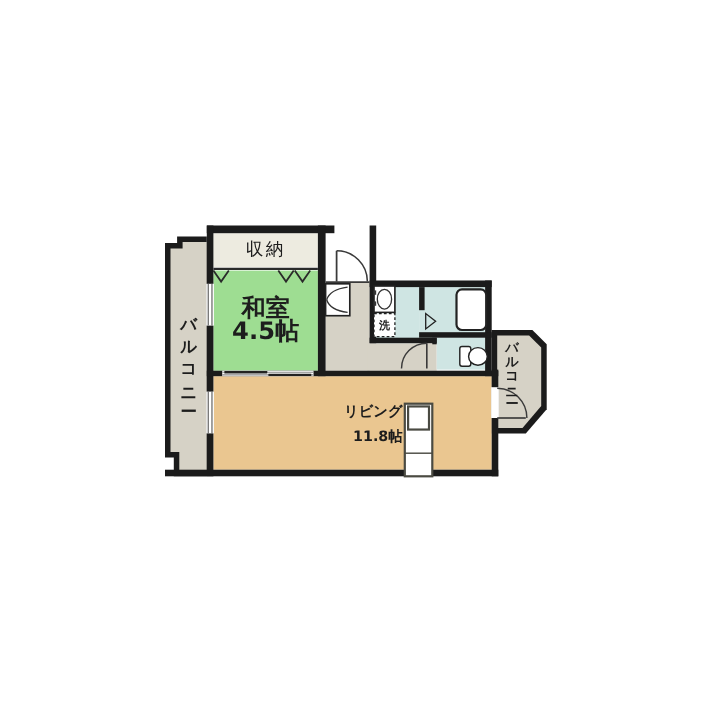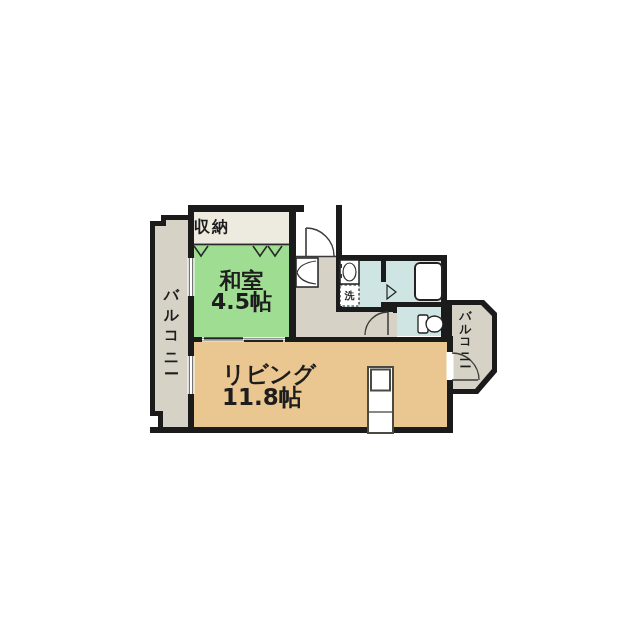--- a/index.html
+++ b/index.html
@@ -13,29 +13,29 @@
   }
   .canvas svg{position:absolute;left:0;top:0;}
   .lbl{
     position:absolute;
     color:#1d1d1d;
     -webkit-font-smoothing:antialiased;
     white-space:pre;
   }
   .lbl-storage{
     left:194px;top:217px;width:95px;
-    text-align:left;font-size:16px;font-weight:700;letter-spacing:2px;
+    text-align:center;font-size:16px;font-weight:400;letter-spacing:2px;
   }
   .lbl-washitsu{
     left:194px;top:270px;width:95px;
     text-align:center;font-size:22px;font-weight:600;line-height:21px;
   }
   .lbl-living{
-    left:222px;top:363px;width:160px;
-    text-align:left;font-size:23px;font-weight:600;line-height:23px;
+    left:206px;top:363px;width:160px;
+    text-align:right;font-size:13px;font-weight:600;line-height:23px;
   }
   .lbl-balcony-left{
     left:157px;top:224px;width:28px;height:200px;
     writing-mode:vertical-rl;text-orientation:upright;
     font-size:15px;font-weight:600;letter-spacing:5px;
     display:flex;align-items:center;justify-content:center;
   }
   .lbl-balcony-right{
     left:454px;top:301px;width:22px;height:92px;
     writing-mode:vertical-rl;text-orientation:upright;

